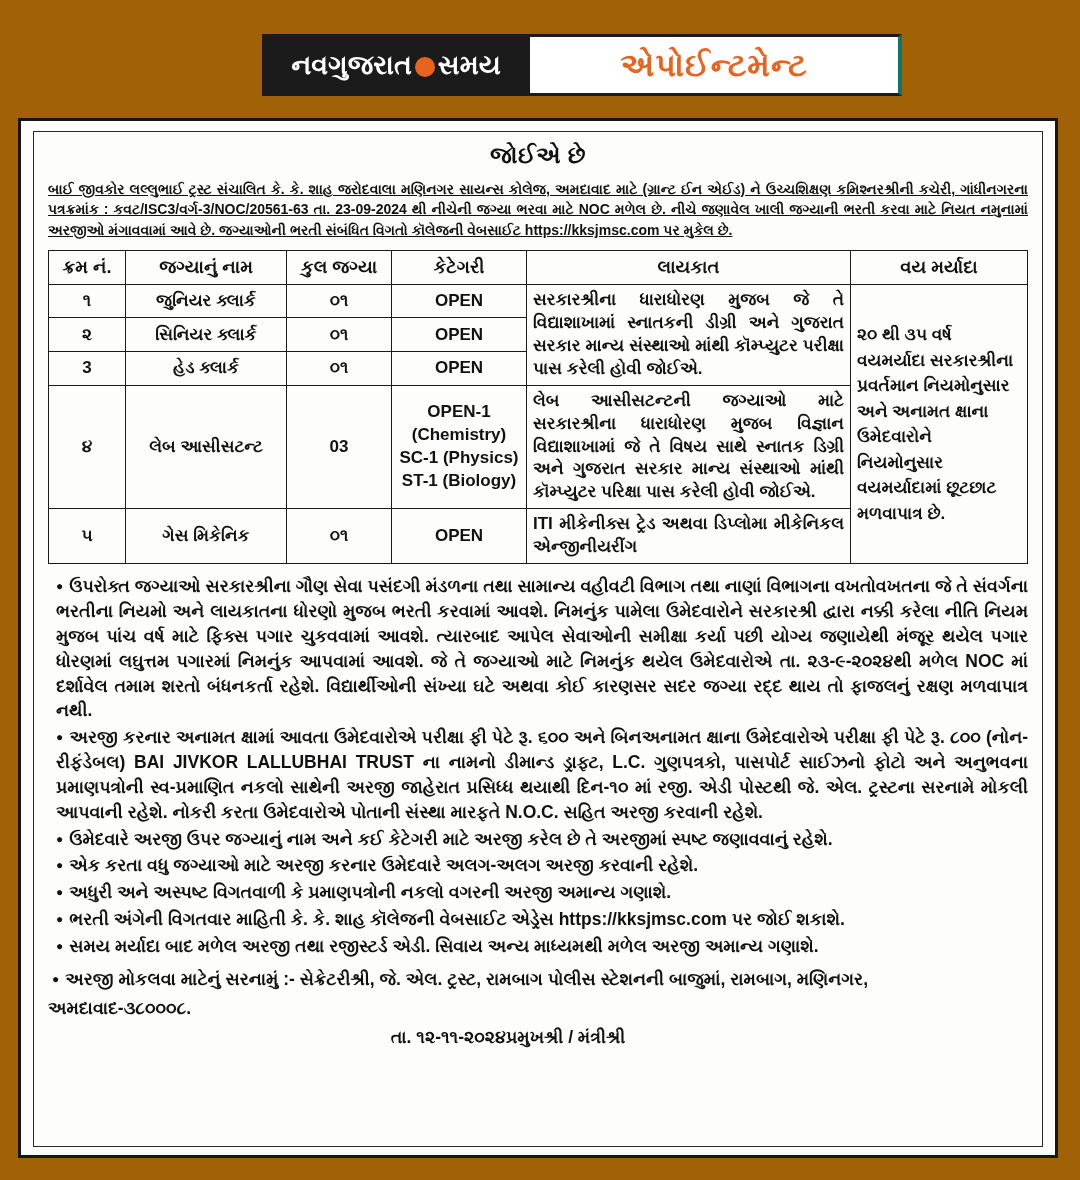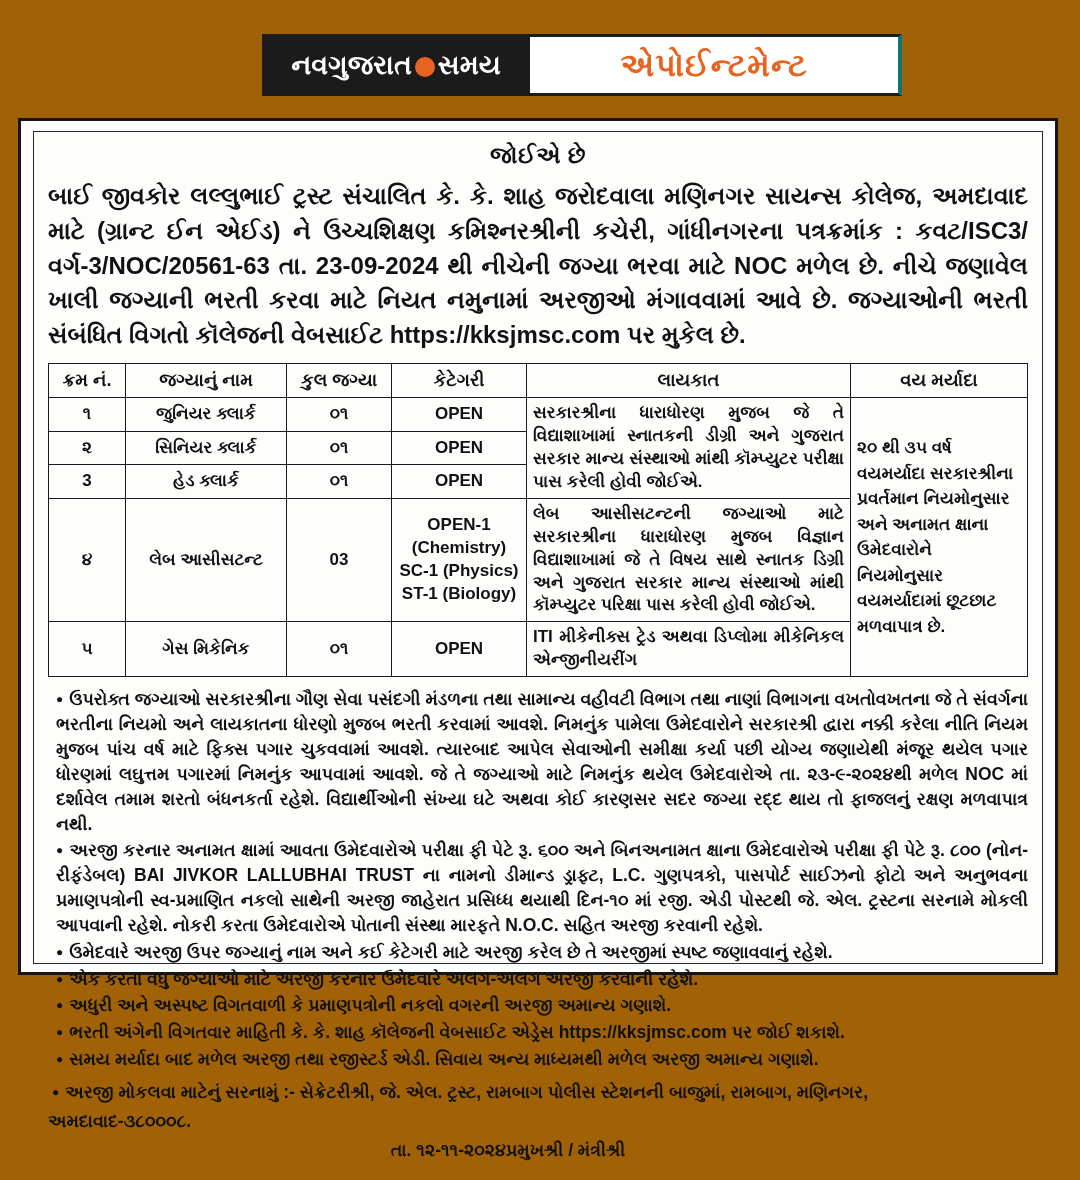--- a/index.html
+++ b/index.html
@@ -69,21 +69,21 @@
     border-right: 4px solid #0f766e;
     letter-spacing: 1px;
   }
 
   
   .ad-box {
     position: absolute;
     left: 18px;
     top: 118px;
     width: 1040px;
-    height: 857px;
+    height: 1040px;
     border: 3px solid #161616;
     box-sizing: border-box;
     background: #fdfdfb;
     padding: 10px 12px 8px 12px;
   }
   .ad-inner {
     border: 1px solid #2a2a2a;
     height: 100%;
     box-sizing: border-box;
     padding: 8px 14px 10px 14px;
@@ -91,25 +91,26 @@
 
   .heading {
     text-align: center;
     font-size: 23px;
     font-weight: bold;
     margin: 2px 0 10px 0;
     letter-spacing: 0.5px;
   }
 
   .intro {
-    font-size: 24px;
+    font-size: 14px;
     line-height: 1.45;
     text-align: justify;
     margin: 0 0 10px 0;
     font-weight: 600;
+    text-decoration: underline;
   }
 
   
   table.jobs {
     border-collapse: collapse;
     width: 100%;
     table-layout: fixed;
     font-size: 17px;
   }
   table.jobs th, table.jobs td {

